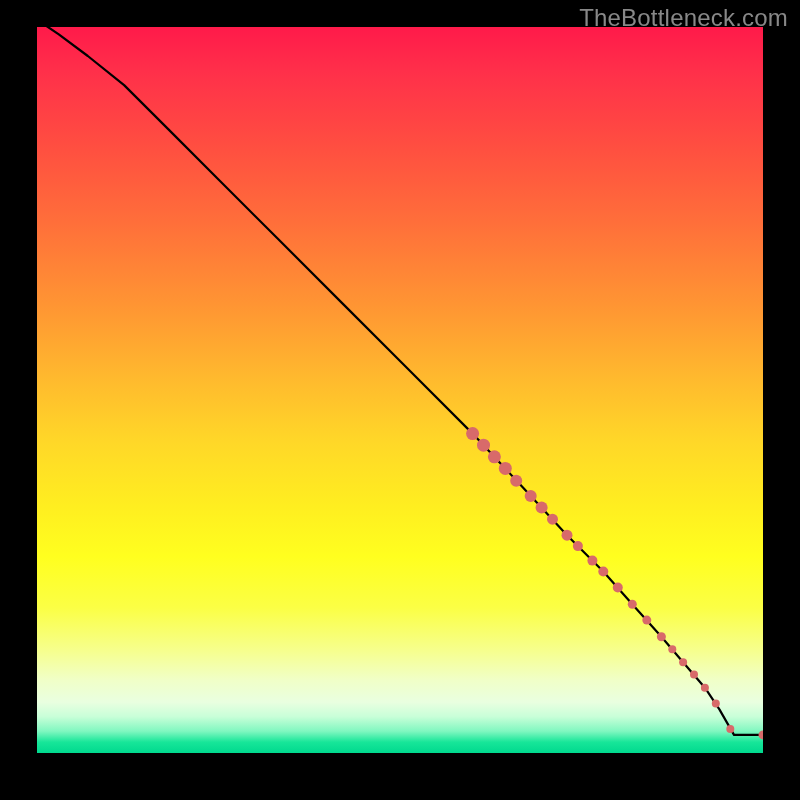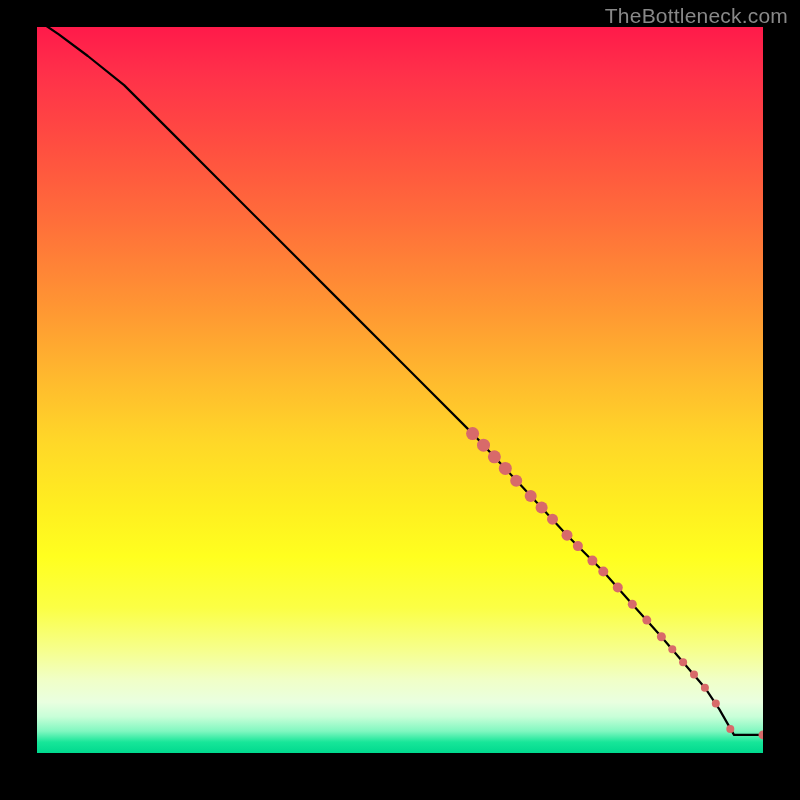--- a/index.html
+++ b/index.html
@@ -9,21 +9,21 @@
     background: #000;
     position: relative;
     font-family: Arial, sans-serif;
     overflow: hidden;
   }
   .watermark {
     position: absolute;
     top: 4px;
     right: 12px;
     color: #888888;
-    font-size: 21px;
+    font-size: 24px;
     font-weight: normal;
     z-index: 10;
     letter-spacing: 0.2px;
   }
   .plot-area {
     position: absolute;
     left: 37px;
     top: 27px;
     width: 726px;
     height: 726px;

